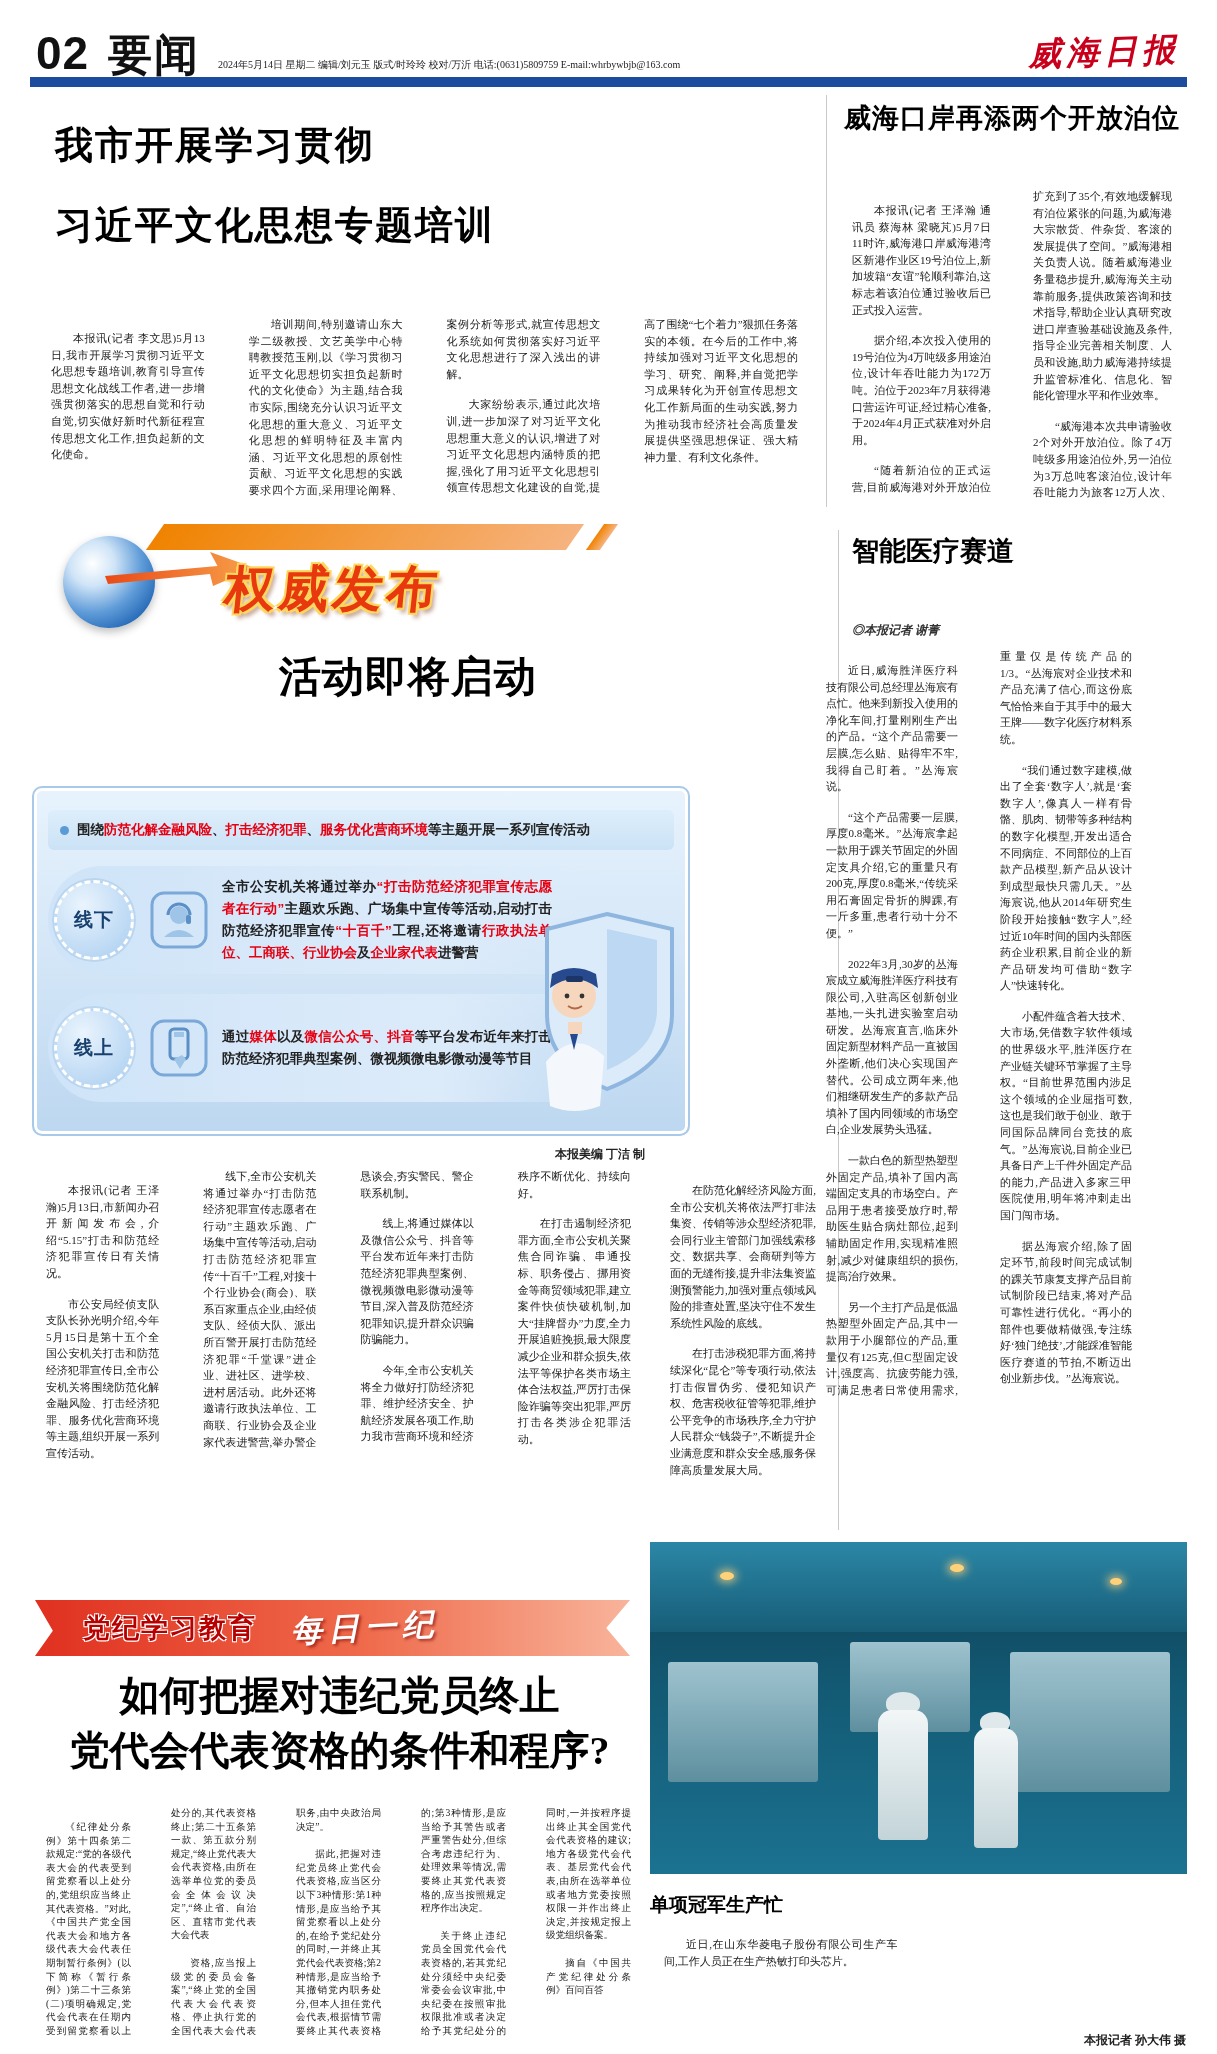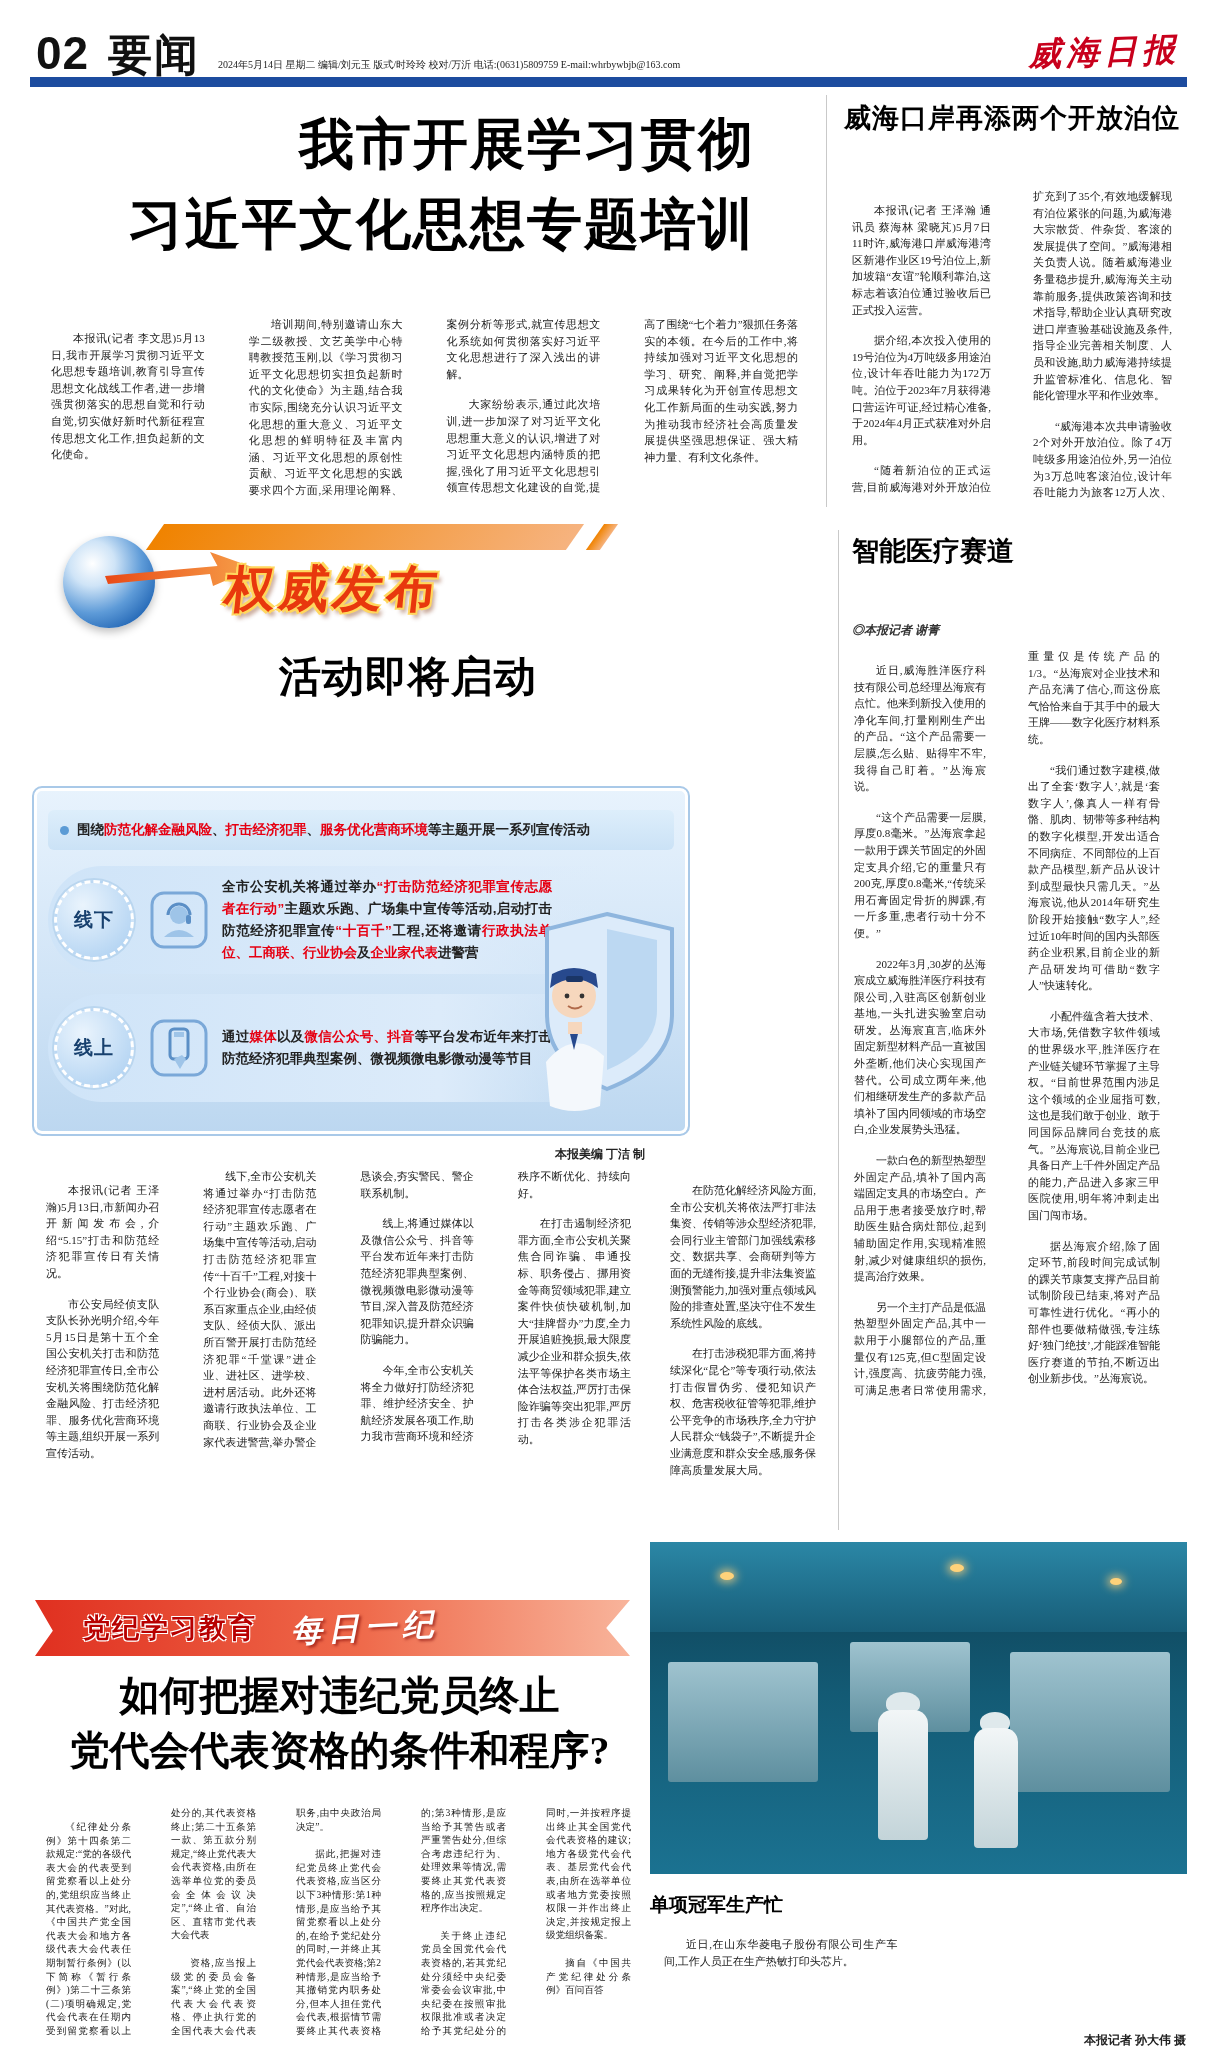--- a/index.html
+++ b/index.html
@@ -16,21 +16,21 @@
   .red { color:#e60012; font-weight:bold;text-align:right; }
 
   
   .pagenum { font-family:"Liberation Sans", sans-serif; font-weight:bold; font-size:46px; letter-spacing:1px; }
   .section-name { font-weight:900; font-size:44px; font-family:"Liberation Sans", sans-serif; letter-spacing:2px; }
   .meta-line { font-family:Liberation Serif, serif; font-size:10px; color:#222; }
   .masthead { font-style:italic; font-weight:900; font-size:33px; color:#c8001c; letter-spacing:5px; font-family:"Liberation Serif", serif; transform:rotate(-2deg); }
   .blue-bar { background:#1d4c9f; }
 
   
-  .h-main { font-weight:900; font-size:55px; letter-spacing:2px; line-height:80px; text-align:right; color:#000; }
+  .h-main { font-weight:900; font-size:38px; letter-spacing:2px; line-height:80px; text-align:left; color:#000; }
   .h-right { font-weight:900; font-size:27px; text-align:center; color:#000; letter-spacing:1px; }
   .h-515 { font-weight:900; font-size:42px; text-align:center; color:#000; letter-spacing:1px; line-height:58px; }
   .h-digital { font-weight:900; font-size:27px; line-height:38px; color:#000; font-family:"Liberation Sans", sans-serif; }
   .h-discipline { font-weight:900; font-size:40px; text-align:center; line-height:55px; color:#000; }
   .h-small { font-weight:900; font-size:19px; color:#000; }
   .byline { font-family:"Liberation Sans", sans-serif; font-size:12px; font-weight:bold; color:#333; }
   .credit { font-size:12px; font-weight:bold; color:#222; text-align:right; }
 
   .vrule { width:1px; background:#c9c9c9; }
 
@@ -182,21 +182,21 @@
     <p class="para">在防范化解经济风险方面,全市公安机关将依法严打非法集资、传销等涉众型经济犯罪,会同行业主管部门加强线索移交、数据共享、会商研判等方面的无缝衔接,提升非法集资监测预警能力,加强对重点领域风险的排查处置,坚决守住不发生系统性风险的底线。</p>
     <p class="para">在打击涉税犯罪方面,将持续深化“昆仑”等专项行动,依法打击假冒伪劣、侵犯知识产权、危害税收征管等犯罪,维护公平竞争的市场秩序,全力守护人民群众“钱袋子”,不断提升企业满意度和群众安全感,服务保障高质量发展大局。</p>
   </div>
 
 <div class="abs vrule" style="left:838px; top:530px; height:1000px;"></div>
 
 <div class="abs" style="left:852px; top:532px; width:334px;">
   <div class="h-digital">智能医疗赛道</div>
 </div>
 <div class="abs byline" style="left:852px; top:622px;font-style:italic;">◎本报记者 谢菁</div>
-<div class="abs cols2 jtext body-text" style="left:840px; top:648px; width:334px; height:882px; overflow:hidden;">
+<div class="abs cols2 jtext body-text" style="left:812px; top:648px; width:334px; height:882px; overflow:hidden;">
     <p class="para">近日,威海胜洋医疗科技有限公司总经理丛海宸有点忙。他来到新投入使用的净化车间,打量刚刚生产出的产品。“这个产品需要一层膜,怎么贴、贴得牢不牢,我得自己盯着。”丛海宸说。</p>
     <p class="para">“这个产品需要一层膜,厚度0.8毫米。”丛海宸拿起一款用于踝关节固定的外固定支具介绍,它的重量只有200克,厚度0.8毫米,“传统采用石膏固定骨折的脚踝,有一斤多重,患者行动十分不便。”</p>
     <p class="para">2022年3月,30岁的丛海宸成立威海胜洋医疗科技有限公司,入驻高区创新创业基地,一头扎进实验室启动研发。丛海宸直言,临床外固定新型材料产品一直被国外垄断,他们决心实现国产替代。公司成立两年来,他们相继研发生产的多款产品填补了国内同领域的市场空白,企业发展势头迅猛。</p>
     <p class="para">一款白色的新型热塑型外固定产品,填补了国内高端固定支具的市场空白。产品用于患者接受放疗时,帮助医生贴合病灶部位,起到辅助固定作用,实现精准照射,减少对健康组织的损伤,提高治疗效果。</p>
     <p class="para">另一个主打产品是低温热塑型外固定产品,其中一款用于小腿部位的产品,重量仅有125克,但C型固定设计,强度高、抗疲劳能力强,可满足患者日常使用需求,重量仅是传统产品的1/3。“丛海宸对企业技术和产品充满了信心,而这份底气恰恰来自于其手中的最大王牌——数字化医疗材料系统。</p>
     <p class="para">“我们通过数字建模,做出了全套‘数字人’,就是‘套数字人’,像真人一样有骨骼、肌肉、韧带等多种结构的数字化模型,开发出适合不同病症、不同部位的上百款产品模型,新产品从设计到成型最快只需几天。”丛海宸说,他从2014年研究生阶段开始接触“数字人”,经过近10年时间的国内头部医药企业积累,目前企业的新产品研发均可借助“数字人”快速转化。</p>
     <p class="para">小配件蕴含着大技术、大市场,凭借数字软件领域的世界级水平,胜洋医疗在产业链关键环节掌握了主导权。“目前世界范围内涉足这个领域的企业屈指可数,这也是我们敢于创业、敢于同国际品牌同台竞技的底气。”丛海宸说,目前企业已具备日产上千件外固定产品的能力,产品进入多家三甲医院使用,明年将冲刺走出国门闯市场。</p>
     <p class="para">据丛海宸介绍,除了固定环节,前段时间完成试制的踝关节康复支撑产品目前试制阶段已结束,将对产品可靠性进行优化。“再小的部件也要做精做强,专注练好‘独门绝技’,才能踩准智能医疗赛道的节拍,不断迈出创业新步伐。”丛海宸说。</p>
   </div>
 

